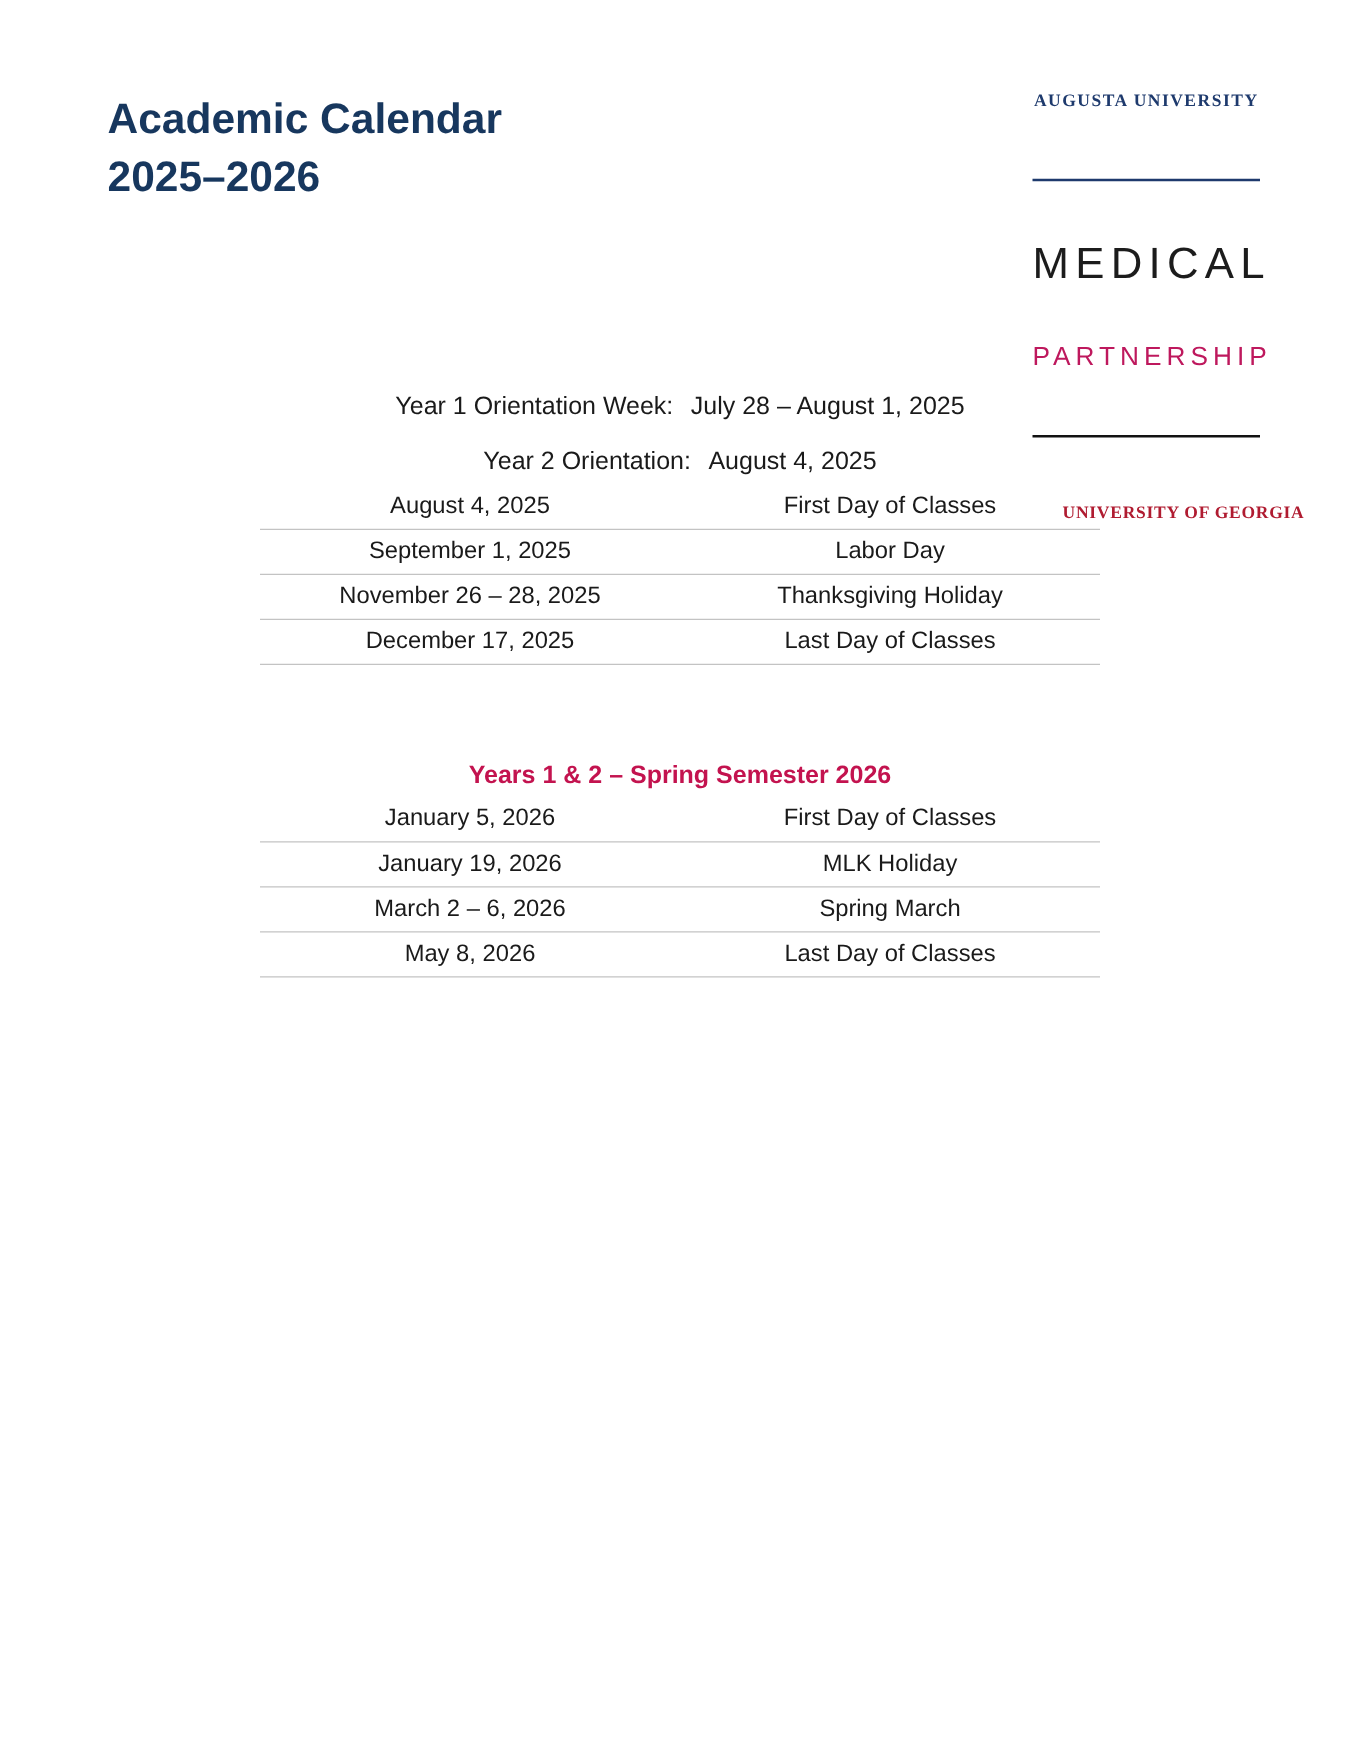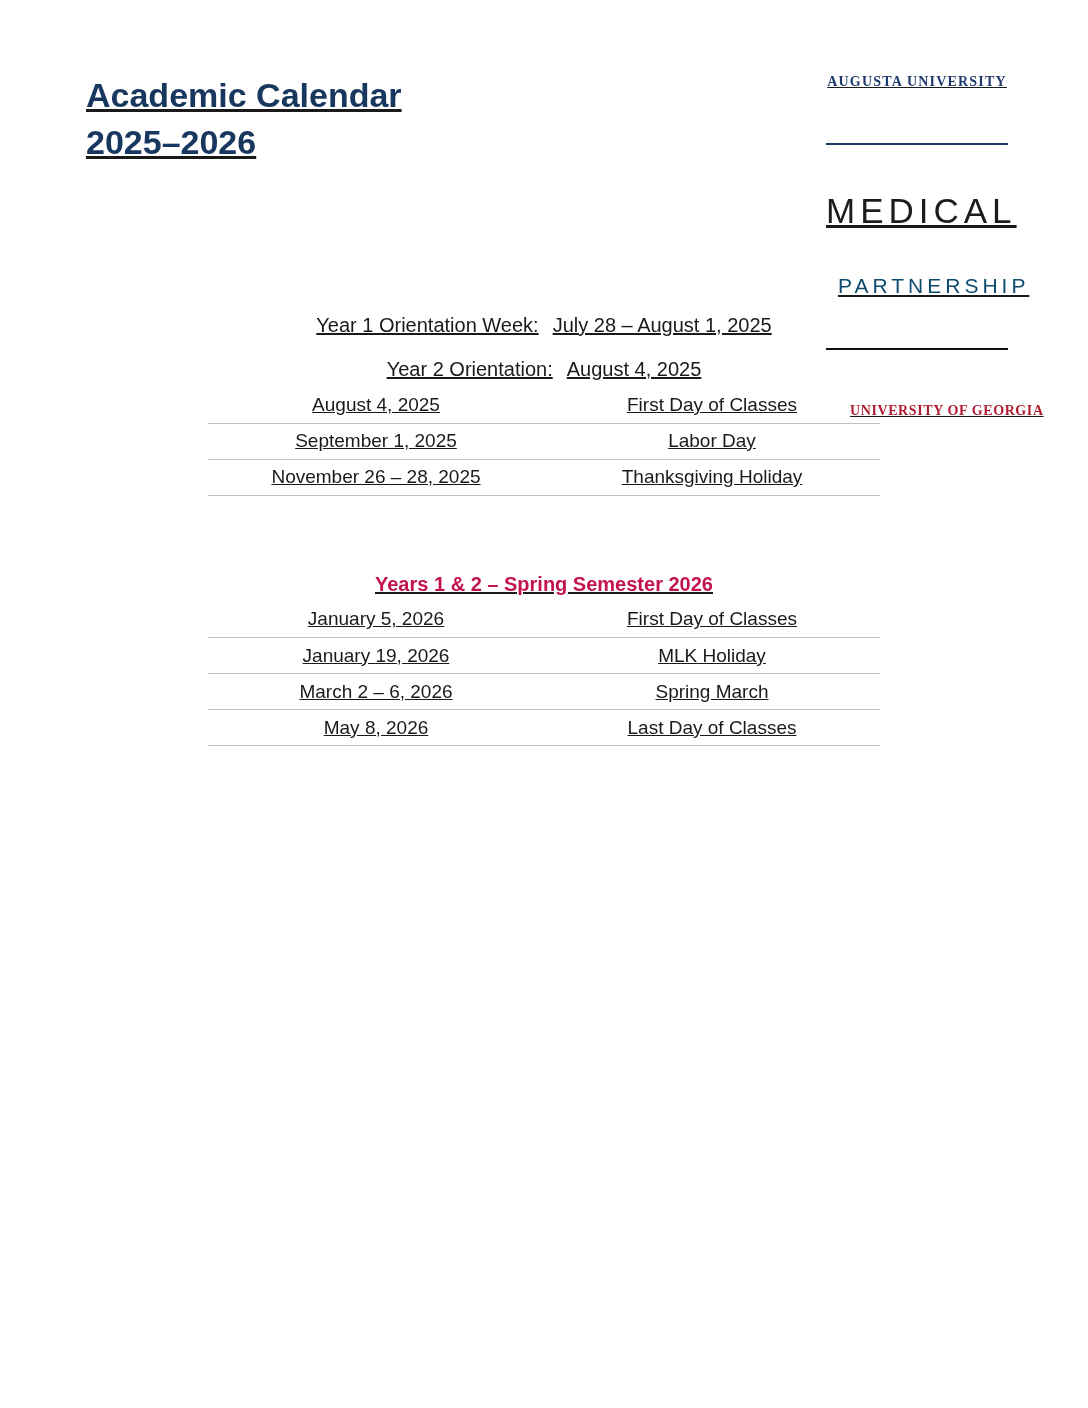--- a/index.html
+++ b/index.html
@@ -14,21 +14,20 @@
   html, body { background: #ffffff; }
   .page {
     position: relative;
     width: 1088px;
     height: 1408px;
     margin: 0 auto;
     background: #ffffff;
     font-family: "Liberation Sans", sans-serif;
     color: var(--ink);
     overflow: hidden;
-    text-decoration: underline;
   }
 
   
   .doc-header {
     display: flex;
     justify-content: space-between;
     align-items: flex-start;
     padding: 72px 80px 0 86px;
     height: 187px;
   }
@@ -66,24 +65,23 @@
     line-height: 34px;
     letter-spacing: 5px;
     color: #1c1c1c;
     white-space: nowrap;
     font-weight: normal;
   }
   .logo-name2 {
     font-size: 21px;
     line-height: 22px;
     letter-spacing: 4px;
-    color: #0c4a6e;
+    color: #be185d;
     white-space: nowrap;
     font-weight: normal;
-    margin-left: 12px;
   }
   .logo-rule-bottom {
     border: none;
     border-top: 2px solid #111111;
     margin: 4px 0 6px 0;
   }
   .logo-affiliate {
     font-family: "Liberation Serif", serif;
     font-weight: bold;
     font-size: 14px;
@@ -176,20 +174,24 @@
           <td>First Day of Classes</td>
         </tr>
         <tr>
           <td>September 1, 2025</td>
           <td>Labor Day</td>
         </tr>
         <tr>
           <td>November 26 – 28, 2025</td>
           <td>Thanksgiving Holiday</td>
         </tr>
+        <tr>
+          <td>December 17, 2025</td>
+          <td>Last Day of Classes</td>
+        </tr>
       </tbody>
     </table>
   </div>
 
   <div class="section-spring">
     <div class="section-title">Years 1 &amp; 2 – Spring Semester 2026</div>
     <table class="calendar-table">
       <tbody>
         <tr>
           <td>January 5, 2026</td>

